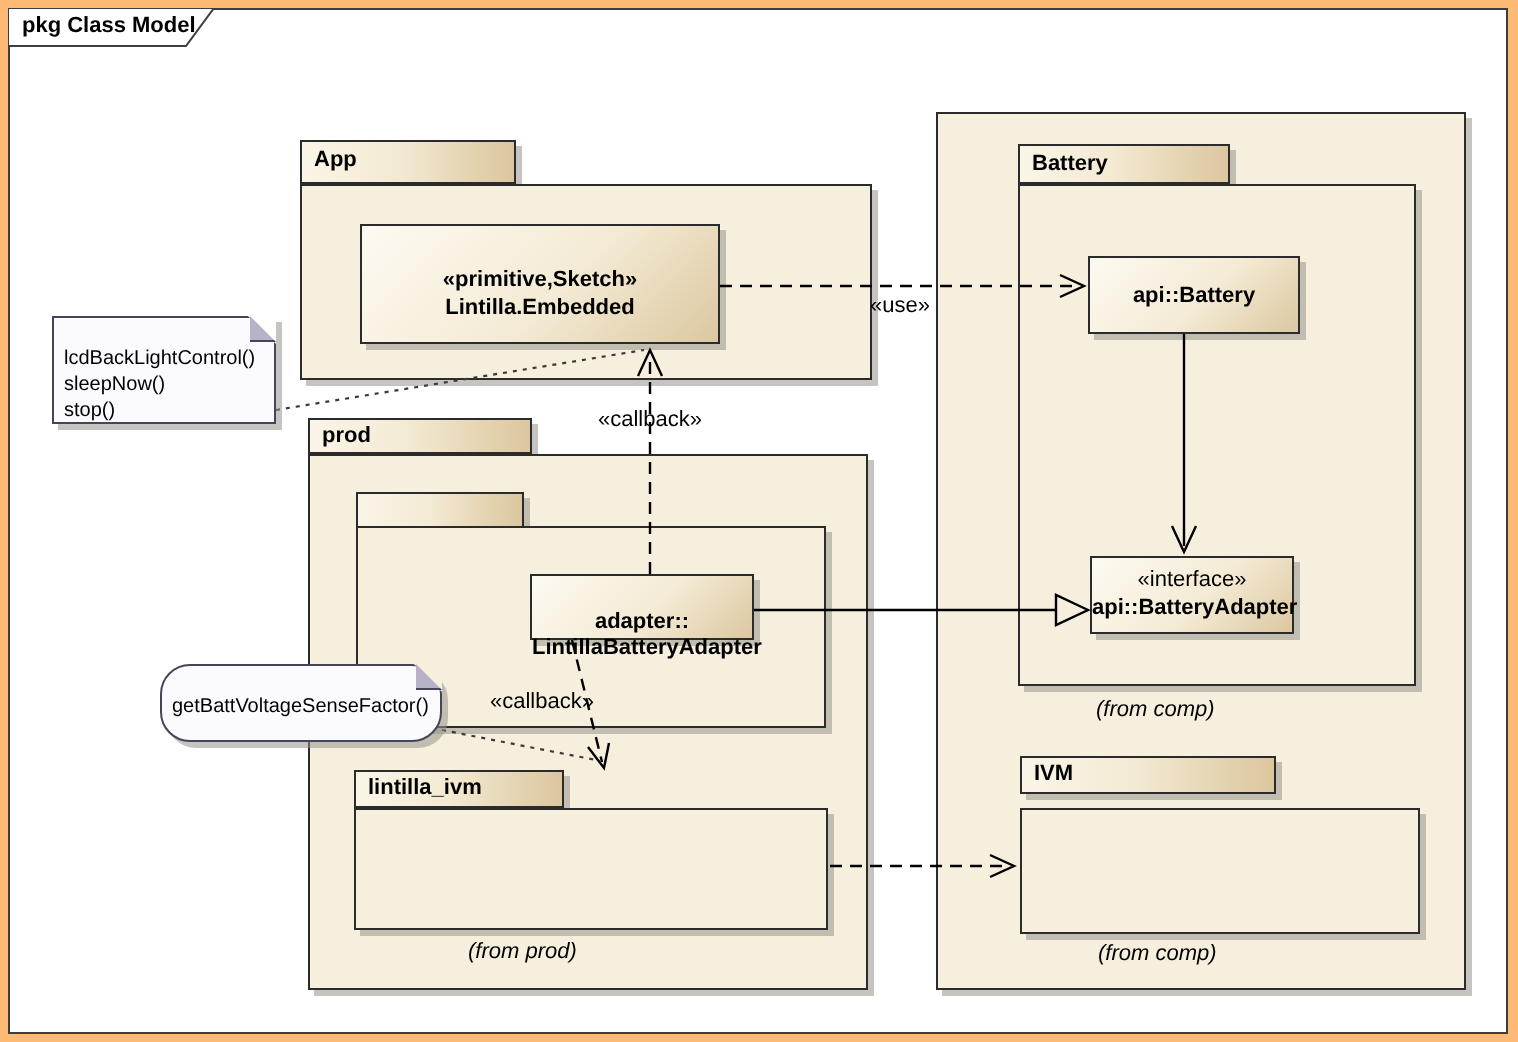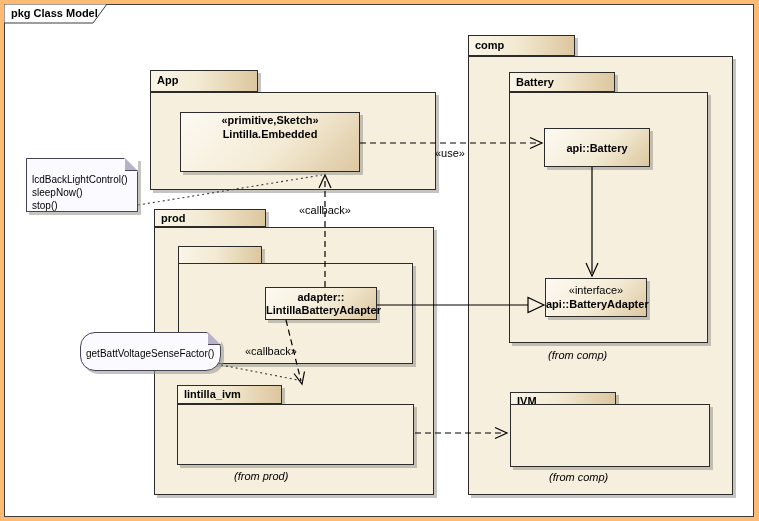--- a/index.html
+++ b/index.html
@@ -49,56 +49,55 @@
 
   <div class="frame"></div>
   <svg class="frame-tab" width="104" height="20">
     <polygon points="0,0 103,0 89,19 0,19" fill="#ffffff" stroke="#3d3d3d" stroke-width="1"></polygon>
   </svg>
   <div class="frame-title">pkg Class Model</div>
 
   <div class="tab z1" style="left:150px;top:70px;width:108px;height:22px;">App</div>
   <div class="pkgbody z1" style="left:150px;top:92px;width:286px;height:98px;"></div>
 
-  <div class="tab z1" style="left:468px;top:35px;width:107px;height:21px;">comp</div>
   <div class="pkgbody z1" style="left:468px;top:56px;width:265px;height:439px;"></div>
 
   <div class="tab z1" style="left:154px;top:209px;width:112px;height:18px;padding-top:2px;">prod</div>
   <div class="pkgbody z1" style="left:154px;top:227px;width:280px;height:268px;"></div>
 
   <div class="tab z2" style="left:509px;top:72px;width:106px;height:20px;">Battery</div>
   <div class="pkgbody z2" style="left:509px;top:92px;width:199px;height:251px;"></div>
   <div class="from" style="left:548px;top:349px;width:122px;">(from comp)</div>
 
-  <div class="tab z2" style="left:510px;top:392px;width:106px;height:19px;padding-top:2px;">IVM</div>
+  <div class="tab z2" style="left:510px;top:378px;width:128px;height:19px;padding-top:2px;">IVM</div>
   <div class="pkgbody z2" style="left:510px;top:404px;width:200px;height:63px;"></div>
   <div class="from" style="left:549px;top:471px;width:122px;">(from comp)</div>
 
   <div class="tab z2" style="left:178px;top:246px;width:84px;height:17px;padding-top:20px;text-align:center;">adapter</div>
   <div class="pkgbody z2" style="left:178px;top:263px;width:235px;height:101px;"></div>
 
   <div class="tab z2" style="left:177px;top:385px;width:105px;height:19px;padding-top:2px;">lintilla_ivm</div>
   <div class="pkgbody z2" style="left:177px;top:404px;width:237px;height:61px;"></div>
   <div class="from" style="left:234px;top:470px;width:122px;">(from prod)</div>
 
-  <div class="cls" style="left:180px;top:112px;width:180px;height:60px;padding-top:0;">
+  <div class="cls" style="left:180px;top:112px;width:180px;height:60px;padding-top:20px;">
     <div class="st">«primitive,Sketch»</div>
     <div class="nm">Lintilla.Embedded</div>
   </div>
 
   <div class="cls" style="left:544px;top:128px;width:106px;height:39px;padding-top:12px;">
     <div class="nm">api::Battery</div>
   </div>
 
   <div class="cls" style="left:545px;top:278px;width:102px;height:39px;padding-top:4px;line-height:14px;">
     <div class="st" style="font-weight:normal;">«interface»</div>
     <div class="nm">api::BatteryAdapter</div>
   </div>
 
-  <div class="cls" style="left:265px;top:287px;width:112px;height:33px;padding-top:3px;line-height:13px;">
+  <div class="cls" style="left:265px;top:287px;width:112px;height:33px;padding-top:17px;line-height:13px;">
     <div class="nm">adapter::</div>
     <div class="nm">LintillaBatteryAdapter</div>
   </div>
 
   <svg class="wires" width="759" height="521" viewBox="0 0 759 521">
 
     <g>
       <path d="M360 143 L539 143" stroke="#000" stroke-width="1.2" fill="none" stroke-dasharray="6 4"></path>
       <path d="M530 137.5 L542 143 L530 148.5" stroke="#000" stroke-width="1.2" fill="none"></path>
     </g>

